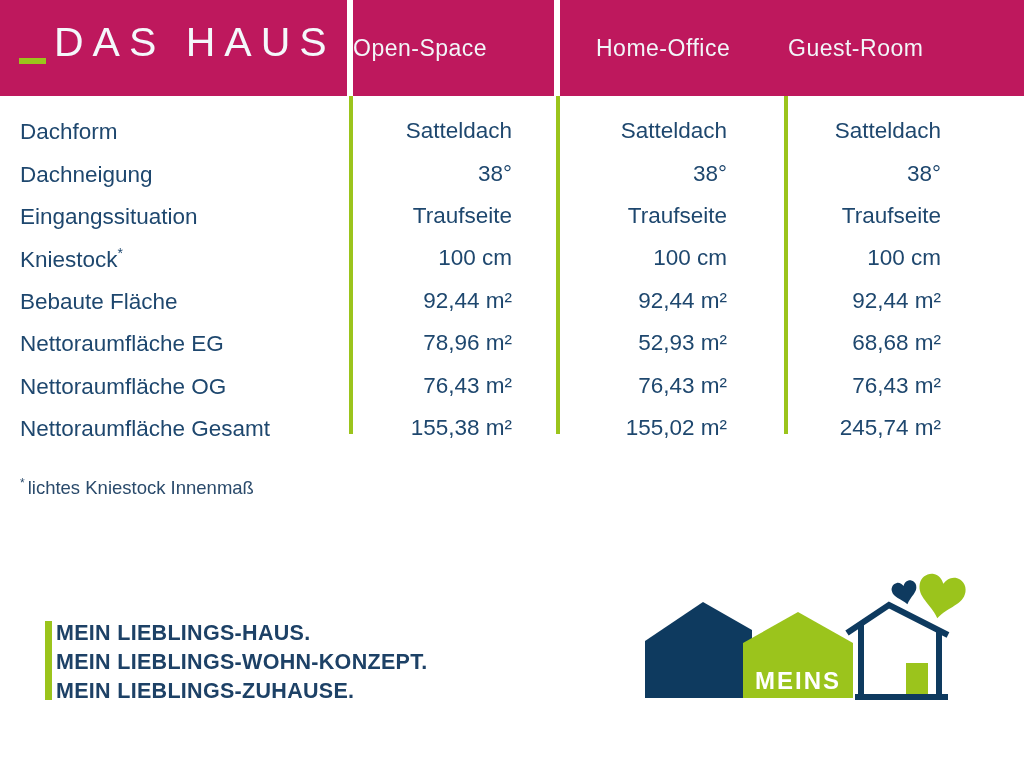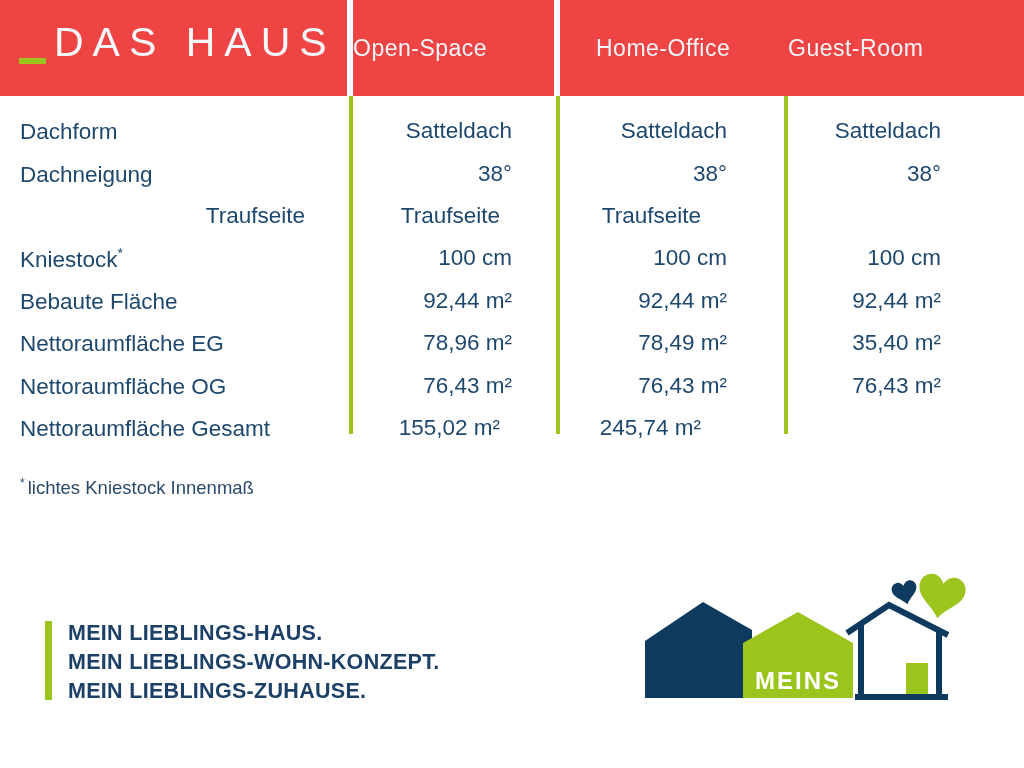--- a/index.html
+++ b/index.html
@@ -1,20 +1,20 @@
 <!DOCTYPE html>
 <html><head>
 <meta charset="utf-8">
 <style>
   html,body{margin:0;padding:0;background:#ffffff;}
   #page{position:relative;width:1024px;height:768px;background:#ffffff;overflow:hidden;
         font-family:"Liberation Sans",sans-serif;}
 
   
-  .hblock{position:absolute;top:0;height:96px;background:#ef4444;}
+  .hblock{position:absolute;top:0;height:96px;background:#be185d;}
   #brand-block{left:0;width:347px;}
   #col-os{left:353px;width:201px;}
   #col-ho{left:560px;width:222px;padding-left:36px;}
   #col-gr{left:788px;width:236px;}
   .colhead{display:flex;align-items:center;justify-content:flex-start;
            color:#f2f6f9;font-size:23px;font-weight:400;letter-spacing:.5px;}
   #brand-underscore{position:absolute;left:19px;top:58px;width:27px;height:6px;background:#9bc41c;}
   #brand-title{position:absolute;left:54px;top:18px;color:#f4f8fb;font-size:41px;
                font-weight:300;letter-spacing:9px;line-height:48px;white-space:nowrap;}
 
@@ -31,21 +31,21 @@
   .tval.c1{padding-right:45px;}
   .tval.c2{padding-right:57px;}
   .tval.c3{padding-right:83px;}
 
   
   #footnote{position:absolute;left:20px;top:476px;color:#2a4a6b;font-size:18.5px;}
   #footnote sup{font-size:12px;margin-right:3px;}
 
   
   #tagline-bar{position:absolute;left:45px;top:621px;width:7px;height:79px;background:#9bc41c;}
-  #tagline{position:absolute;left:68px;top:619px;color:#1d4166;font-size:21.5px;
+  #tagline{position:absolute;left:56px;top:619px;color:#1d4166;font-size:21.5px;
            font-weight:700;line-height:29px;letter-spacing:.3px;}
 
   
   #meins-logo{position:absolute;left:640px;top:568px;}
 </style>
 </head>
 <body>
 
 <div id="page">
 
@@ -74,50 +74,52 @@
       <div class="tval c2">Satteldach</div>
       <div class="tval c3">Satteldach</div>
     </div>
     <div class="trow">
       <div class="tlabel"><span>Dachneigung</span><sup></sup></div>
       <div class="tval c1">38°</div>
       <div class="tval c2">38°</div>
       <div class="tval c3">38°</div>
     </div>
     <div class="trow">
+      <div class="tlabel"><span>Eingangssituation</span><sup></sup></div>
       <div class="tval c1">Traufseite</div>
       <div class="tval c2">Traufseite</div>
       <div class="tval c3">Traufseite</div>
     </div>
     <div class="trow">
       <div class="tlabel"><span>Kniestock</span><sup>*</sup></div>
       <div class="tval c1">100 cm</div>
       <div class="tval c2">100 cm</div>
       <div class="tval c3">100 cm</div>
     </div>
     <div class="trow">
       <div class="tlabel"><span>Bebaute Fläche</span><sup></sup></div>
       <div class="tval c1">92,44 m²</div>
       <div class="tval c2">92,44 m²</div>
       <div class="tval c3">92,44 m²</div>
     </div>
     <div class="trow">
       <div class="tlabel"><span>Nettoraumfläche EG</span><sup></sup></div>
       <div class="tval c1">78,96 m²</div>
-      <div class="tval c2">78,49 m²</div>
-      <div class="tval c3">35,40 m²</div>
+      <div class="tval c2">52,93 m²</div>
+      <div class="tval c3">68,68 m²</div>
     </div>
     <div class="trow">
       <div class="tlabel"><span>Nettoraumfläche OG</span><sup></sup></div>
       <div class="tval c1">76,43 m²</div>
       <div class="tval c2">76,43 m²</div>
       <div class="tval c3">76,43 m²</div>
     </div>
     <div class="trow">
       <div class="tlabel"><span>Nettoraumfläche Gesamt</span><sup></sup></div>
+      <div class="tval c1">155,38 m²</div>
       <div class="tval c2">155,02 m²</div>
       <div class="tval c3">245,74 m²</div>
     </div>
   </div>
 
   <div id="footnote"><sup>*</sup><span>lichtes Kniestock Innenmaß</span></div>
 
   <div id="tagline-bar"></div>
   <div id="tagline">
     <div>MEIN LIEBLINGS-HAUS.</div>

